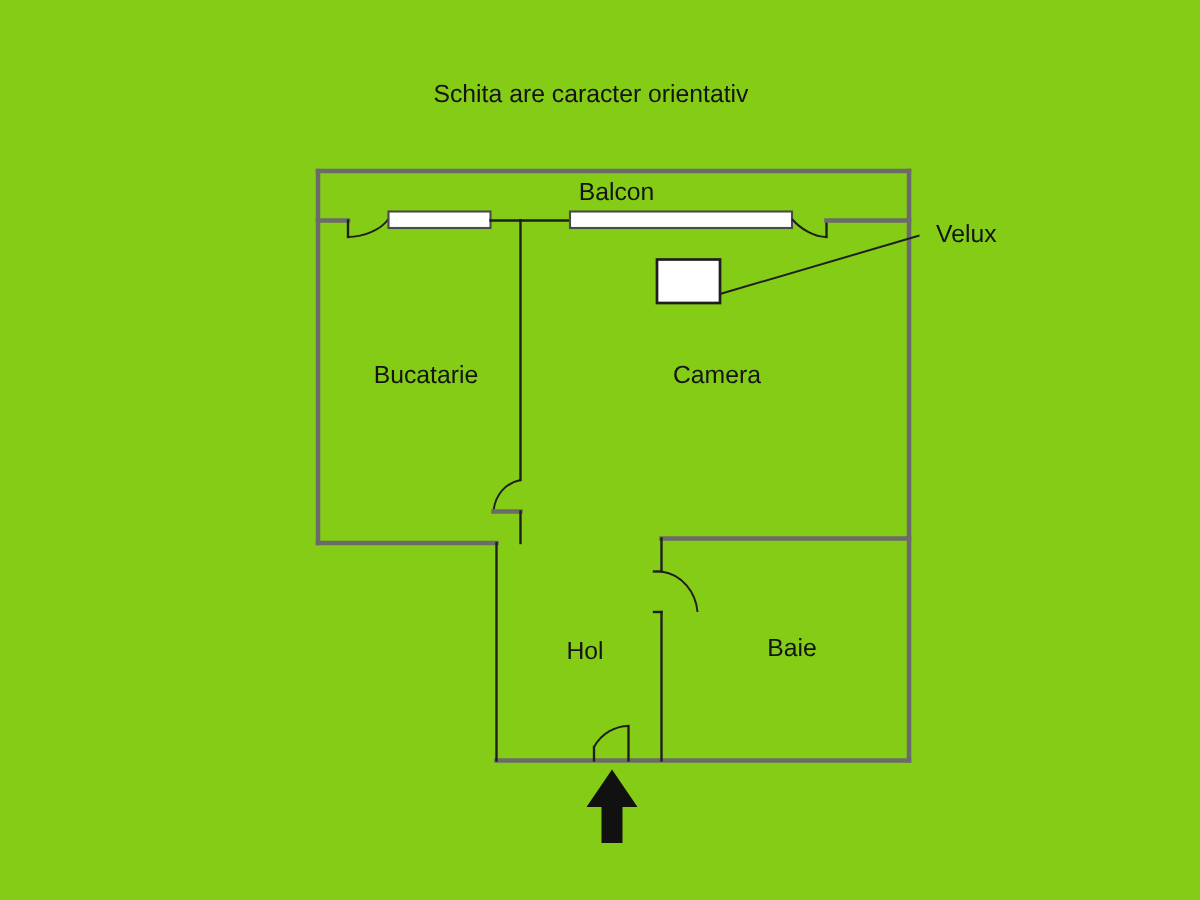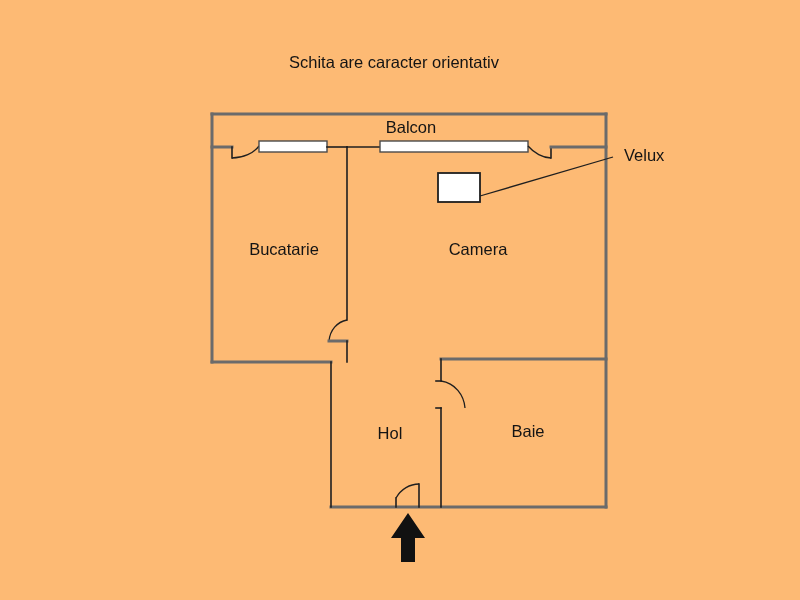--- a/index.html
+++ b/index.html
@@ -11,21 +11,21 @@
     width: 800px;
     height: 600px;
     overflow: hidden;
     font-family: "Liberation Sans", sans-serif;
     color: #1a1a1a;
   }
   #plan-root {
     position: relative;
     width: 800px;
     height: 600px;
-    background: #fdba74;
+    background: #84cc16;
   }
   svg#floorplan {
     position: absolute;
     left: 0;
     top: 0;
     width: 800px;
     height: 600px;
     display: block;
   }
   .wall {

